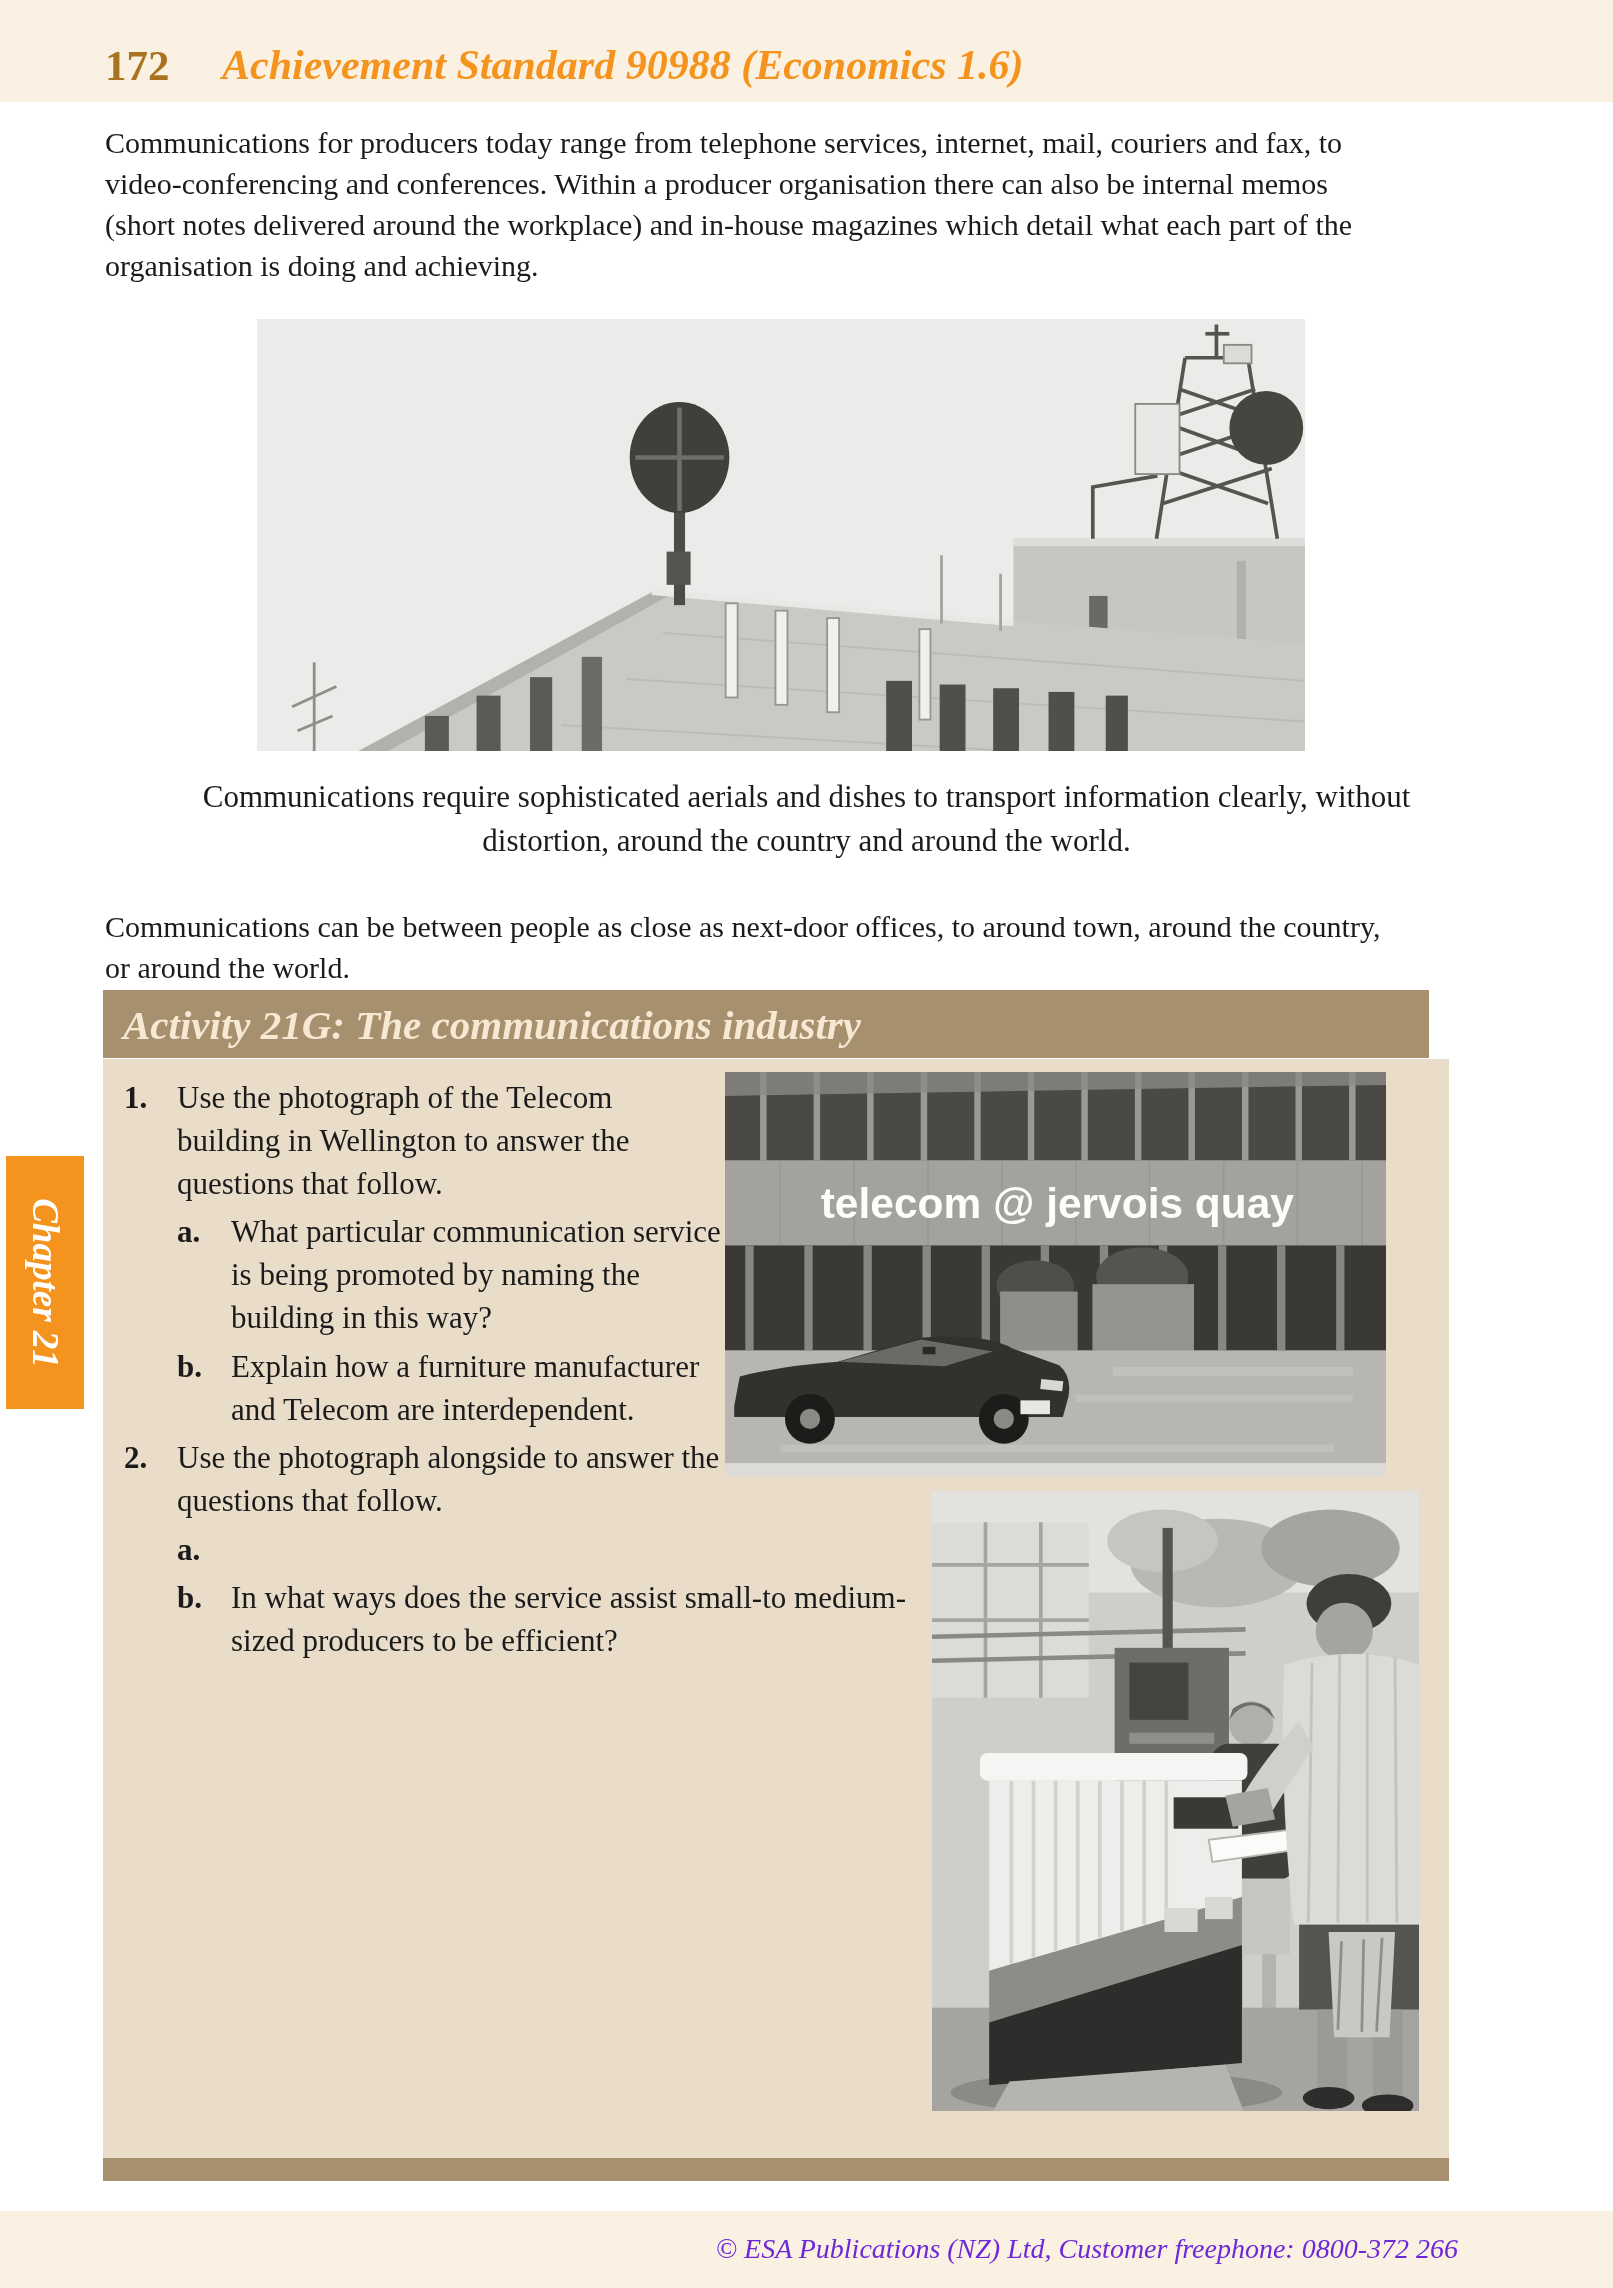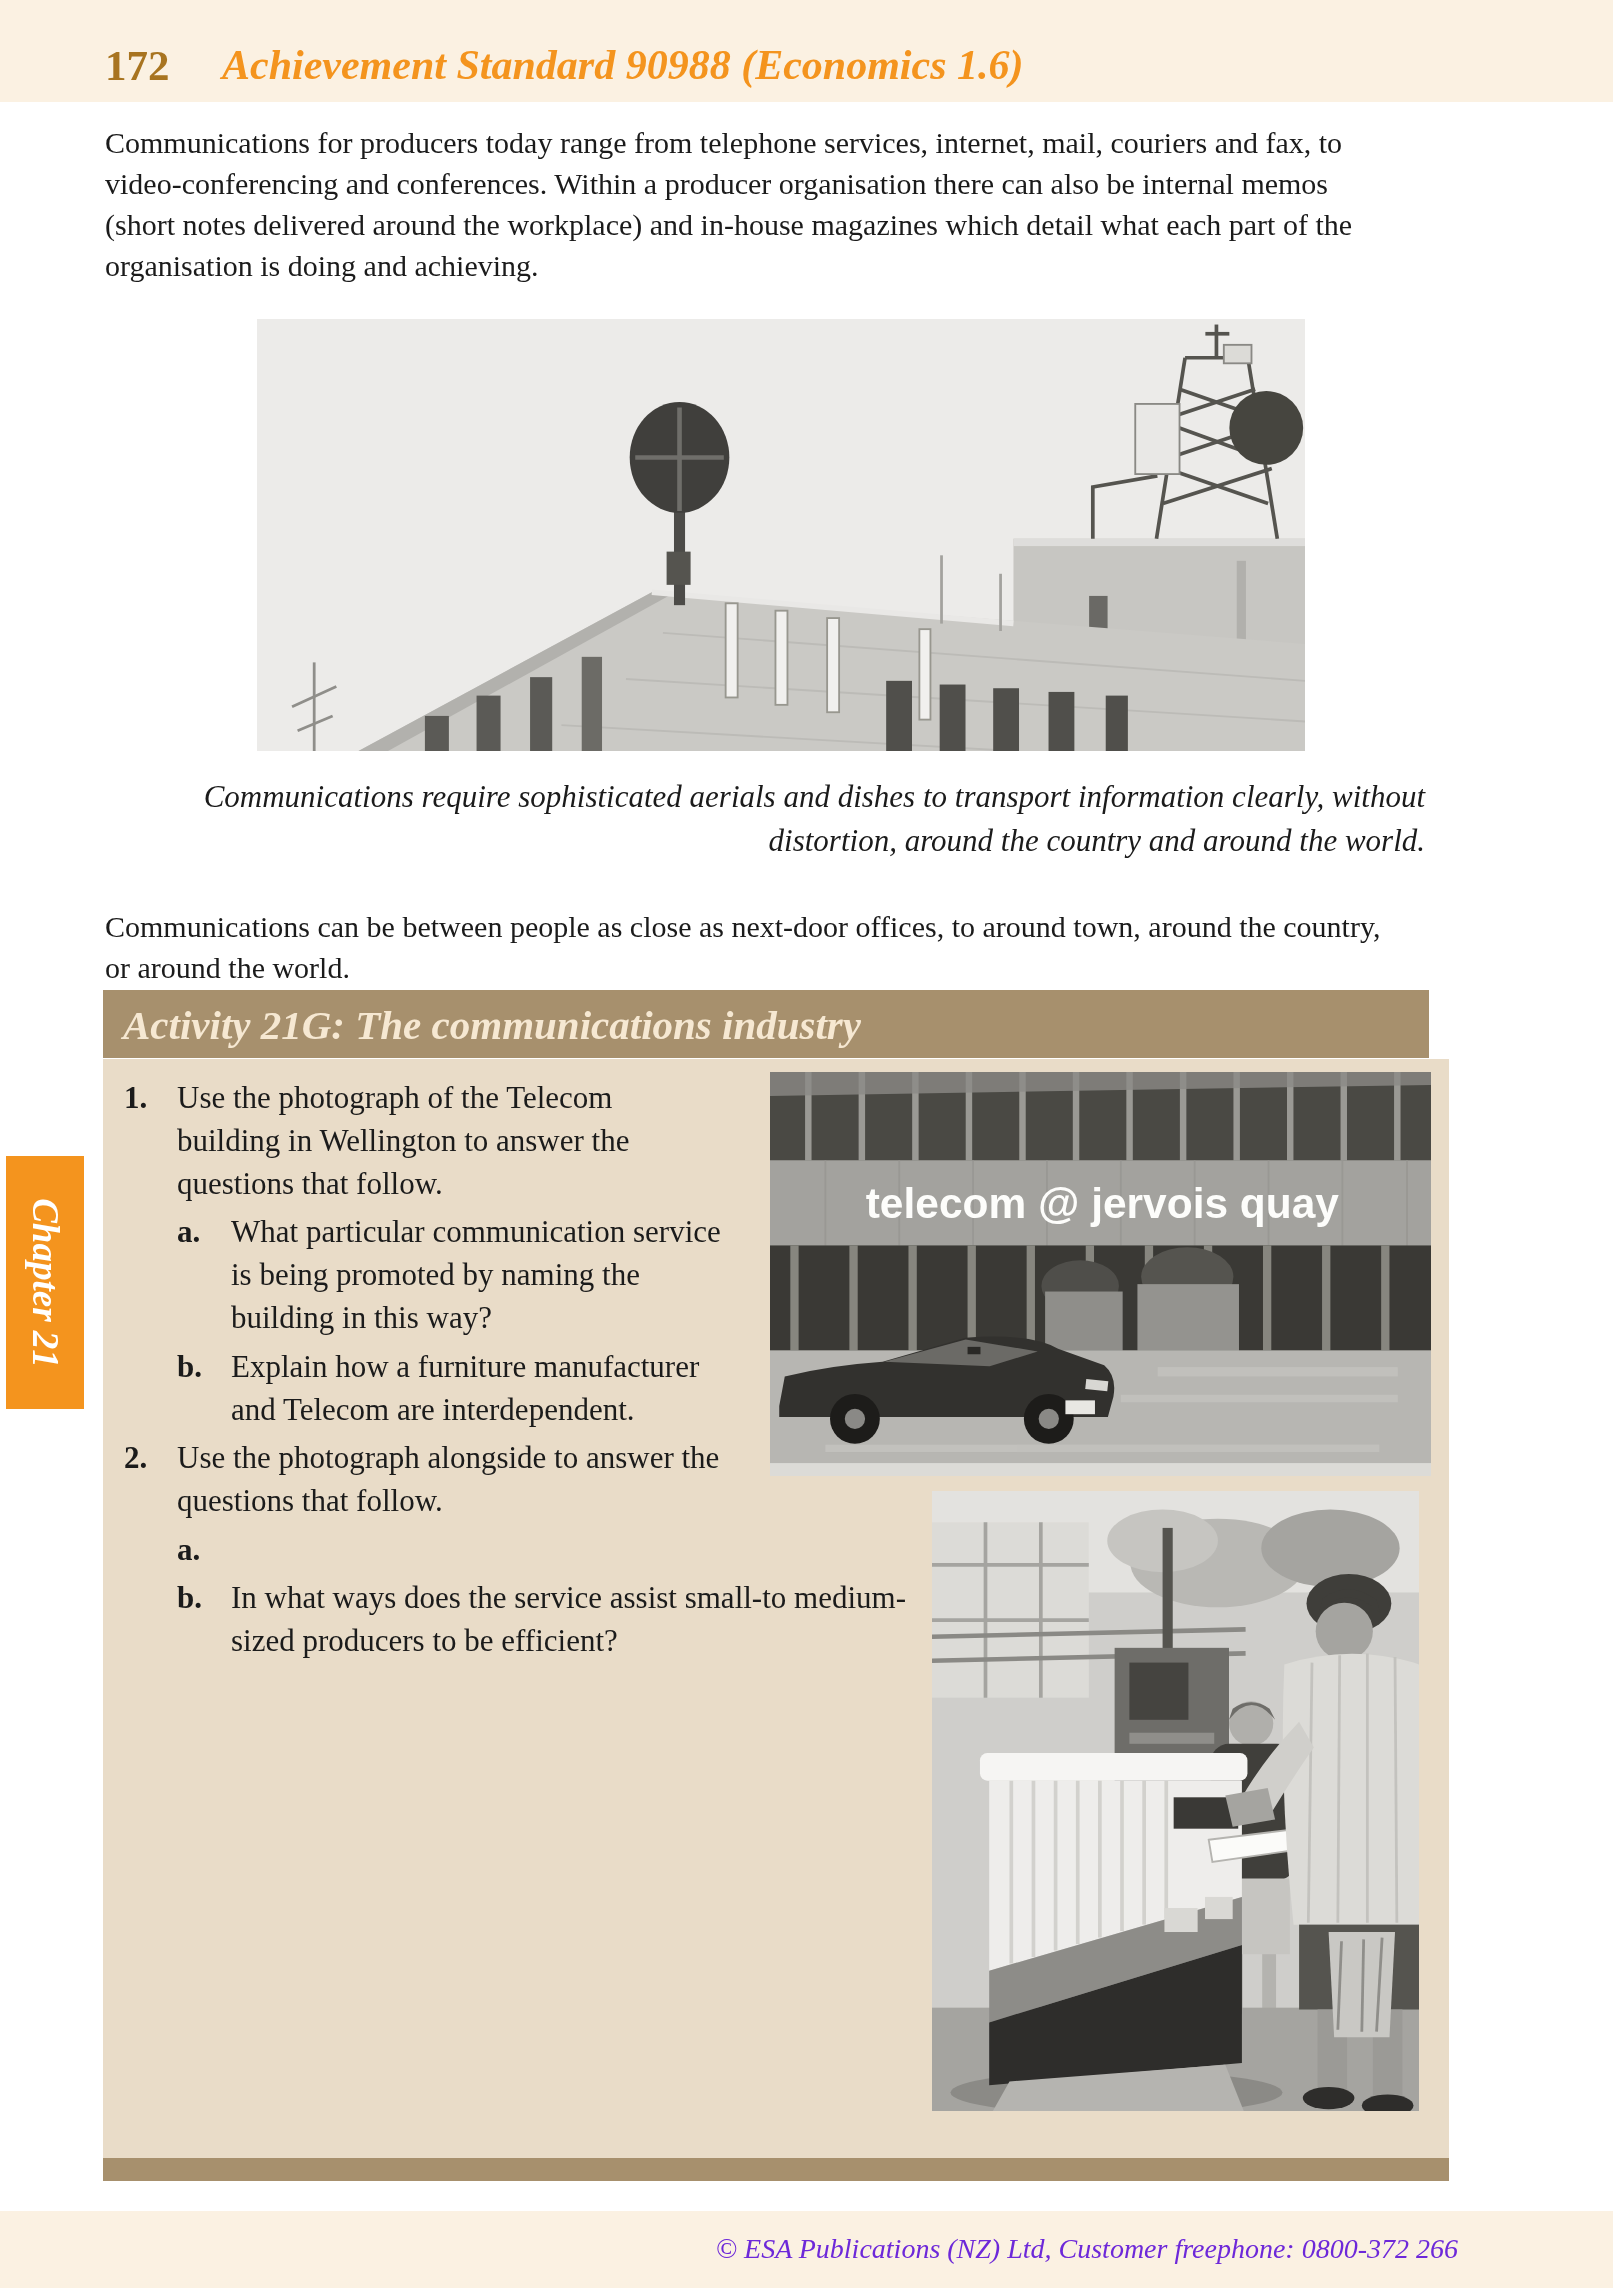--- a/index.html
+++ b/index.html
@@ -29,26 +29,26 @@
   }
   
   .para{
     position:absolute;left:105px;width:1292px;
     font-size:30px;line-height:41px;
   }
   .para.p1{top:122px;}
   .para.p2{top:906px;}
   .caption{
     position:absolute;left:188px;top:775px;width:1237px;
-    font-size:31px;line-height:44px;font-style:italic;text-align:right;
+    font-size:31px;line-height:44px;text-align:center;
   }
   
   .photo{position:absolute;line-height:0;}
   .photo-building{left:257px;top:319px;width:1048px;height:432px;}
-  .photo-telecom{left:770px;top:1072px;width:661px;height:404px;}
+  .photo-telecom{left:725px;top:1072px;width:661px;height:404px;}
   .photo-postbox{left:932px;top:1491px;width:487px;height:620px;}
   .photo svg{display:block;width:100%;height:100%;}
   
   .activity-bar{
     position:absolute;left:103px;top:990px;width:1326px;height:68px;
     background:#a7906d;
   }
   .activity-title{
     position:absolute;left:20px;top:0;height:68px;line-height:70px;
     font-size:41px;font-style:italic;font-weight:bold;color:#f6e8d2;

